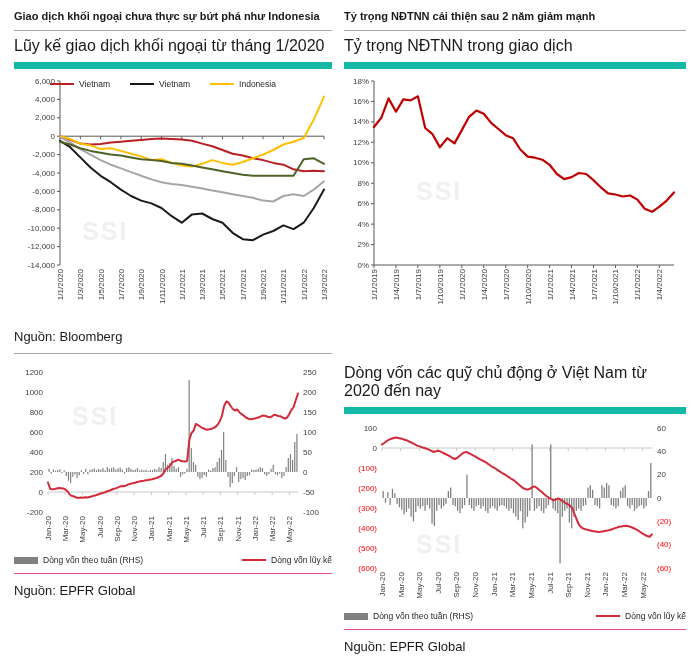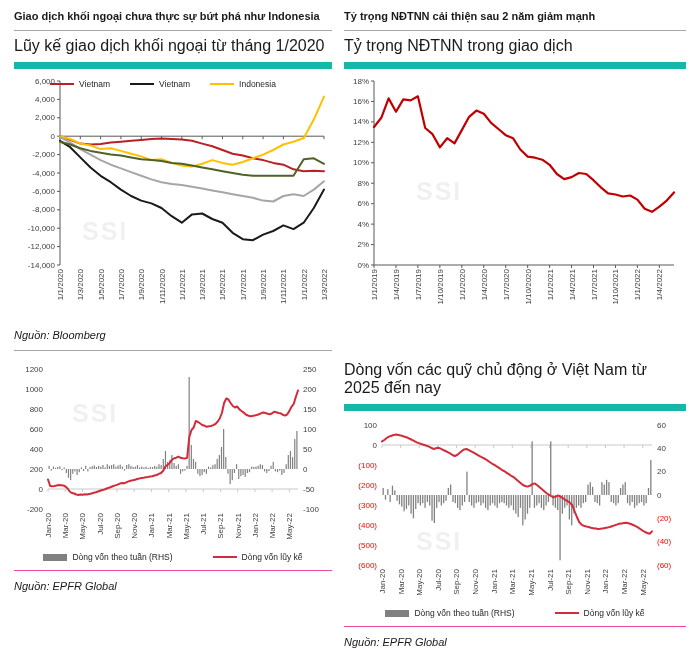--- a/index.html
+++ b/index.html
@@ -4,29 +4,29 @@
 <style>
   html,body{margin:0;padding:0;background:#ffffff}
   body{width:698px;height:671px;overflow:hidden;font-family:"Liberation Sans","DejaVu Sans",sans-serif;color:#1a1a1a}
   .page{display:grid;grid-template-columns:318px 342px;column-gap:12px;row-gap:4px;padding:4px 8px 0 14px}
   .panel{display:flex;flex-direction:column;min-width:0}
   .title{font-size:11px;font-weight:700;margin:0;padding:6px 0 7px;border-bottom:1px solid #a6a6a6;line-height:1.2}
   .subtitle{font-size:16px;padding:6px 0 7px;border-bottom:7px solid #14b8a6}
   .chartwrap{position:relative;margin-top:8px}
   svg{display:block}
   svg text{font-family:"Liberation Sans","DejaVu Sans",sans-serif}
-  .source{font-size:11px;font-style:italic}
+  .source{font-size:13px;}
   .source.sb{margin-top:2px;padding:6px 0 9px;border-bottom:1px solid #a6a6a6}
   .source.st{margin-top:8px;padding:9px 0 6px;border-top:1px solid #ec4899}
   .legend-top{position:absolute;top:2px;left:36px;font-size:8.5px;color:#262626;z-index:2}
   .legend-top .lrow{display:flex;gap:20px;margin-bottom:6px}
   .item{display:flex;align-items:center;gap:5px;white-space:nowrap}
   .sw-line{display:inline-block;width:24px;height:2.5px}
   .sw-bar{display:inline-block;width:24px;height:7px}
-  .legend-bottom{display:flex;justify-content:center;gap:40px;font-size:8.5px;margin-top:3px;color:#262626}
+  .legend-bottom{display:flex;justify-content:space-between;gap:40px;font-size:8.5px;margin-top:3px;color:#262626}
   .wm{position:absolute;font-size:25px;font-weight:700;letter-spacing:2px;color:rgba(64,64,64,0.08);pointer-events:none}
 </style>
 </head>
 <body>
 
 <div class="page">
 
   <section class="panel">
     <h2 class="title">Giao dịch khối ngoại chưa thực sự bứt phá như Indonesia</h2>
     <div class="subtitle">Lũy kế giao dịch khối ngoại từ tháng 1/2020</div>
@@ -349,21 +349,21 @@
         </span>
       <span class="item">
           <i class="sw-line" style="background: rgb(210, 43, 58);"></i>
           <span>Dòng vốn lũy kế</span>
         </span>
     </div>
     <div class="source st">Nguồn: EPFR Global</div>
   </section>
 
   <section class="panel">
-    <div class="subtitle">Dòng vốn các quỹ chủ động ở Việt Nam từ 2025 đến nay</div>
+    <div class="subtitle">Dòng vốn các quỹ chủ động ở Việt Nam từ 2020 đến nay</div>
     <div class="chartwrap">
       <svg width="342" height="186" viewBox="0 0 342 186">
           <text x="33" y="8.5" font-size="8" fill="#404040" text-anchor="end">100</text>
           <text x="33" y="28.5" font-size="8" fill="#404040" text-anchor="end">0</text>
           <text x="33" y="48.5" font-size="8" fill="#ff0000" text-anchor="end">(100)</text>
           <text x="33" y="68.5" font-size="8" fill="#ff0000" text-anchor="end">(200)</text>
           <text x="33" y="88.5" font-size="8" fill="#ff0000" text-anchor="end">(300)</text>
           <text x="33" y="108.5" font-size="8" fill="#ff0000" text-anchor="end">(400)</text>
           <text x="33" y="128.5" font-size="8" fill="#ff0000" text-anchor="end">(500)</text>
           <text x="33" y="148.5" font-size="8" fill="#ff0000" text-anchor="end">(600)</text>

